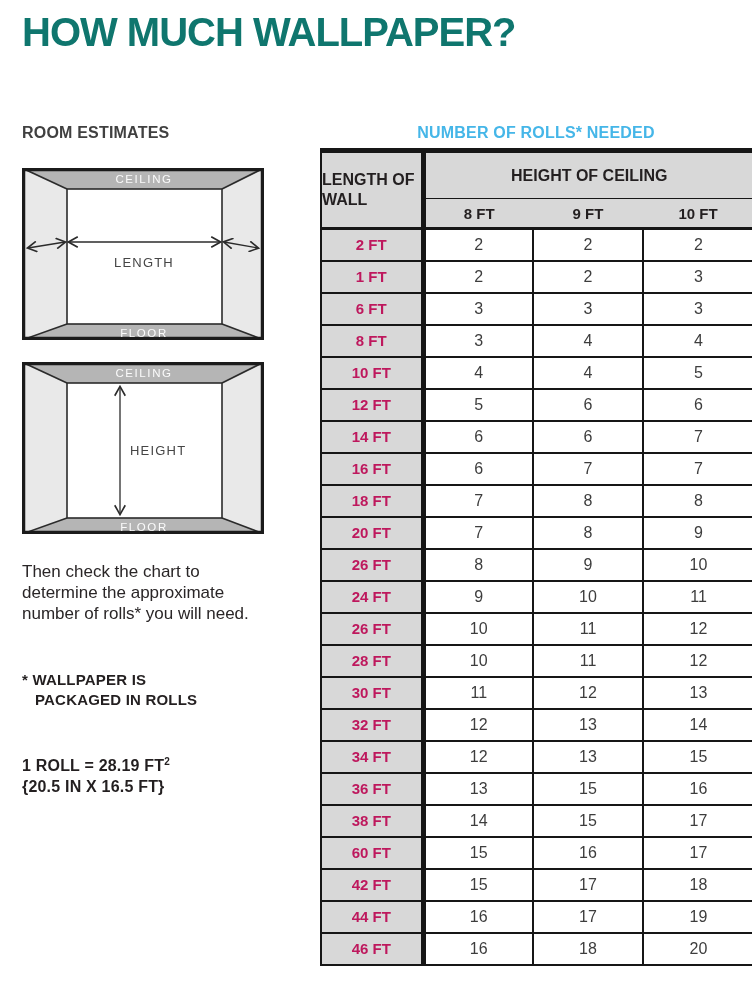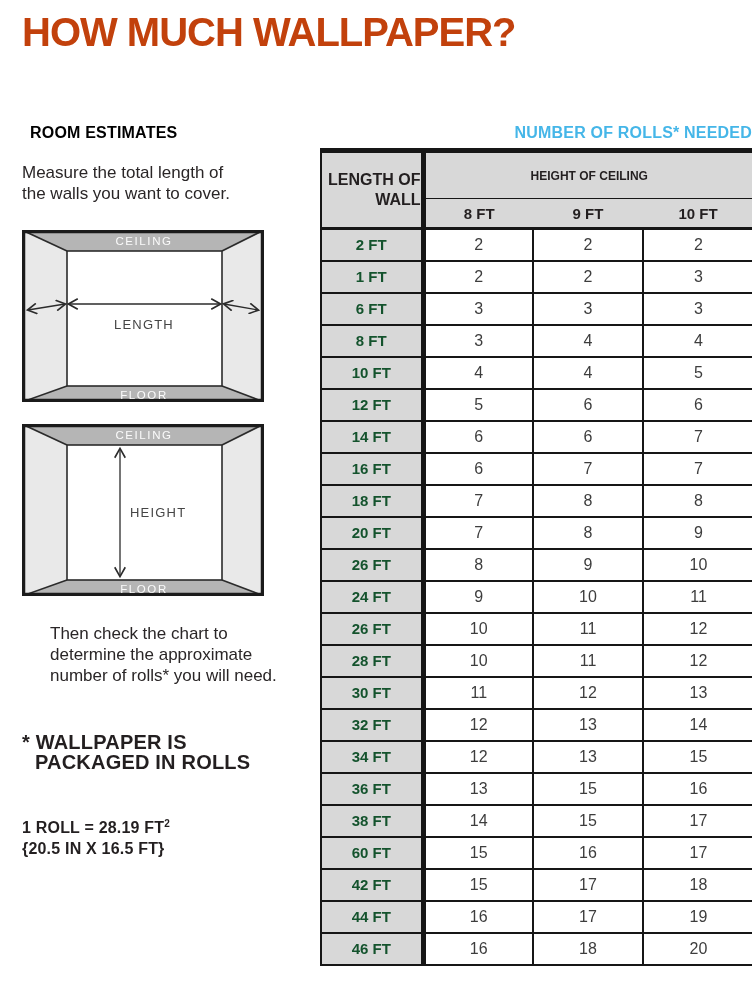--- a/index.html
+++ b/index.html
@@ -9,108 +9,106 @@
     font-family: "Liberation Sans", "DejaVu Sans", sans-serif;
     color: #2a2627;
     position: relative;
     overflow: hidden;
   }
   .page { position: absolute; inset: 0; }
 
   .title {
     position: absolute; left: 22px; top: 10px;
     font-size: 40px; font-weight: bold; letter-spacing: -1px;
-    color: #c2410c;
+    color: #0f766e;
   }
 
   
   .left-col { position: absolute; left: 22px; top: 124px; width: 260px; }
   .section-head {
-    font-size: 16px; font-weight: bold; color: #000000; letter-spacing: 0.2px; margin-left: 8px;
+    font-size: 16px; font-weight: bold; color: #404040; letter-spacing: 0.2px;
   }
   .step {
     font-size: 17px; line-height: 21px; color: #2a2627;
     white-space: pre-line;
   }
   .step1 { margin-top: 20px; }
   .step2 { margin-top: 26px; }
-  .step3 { margin-top: 27px; margin-left: 28px; }
+  .step3 { margin-top: 27px; }
   .room-svg { display: block; width: 242px; height: 172px; }
   .diagram1 { margin-top: 26px; }
   .diagram2 { margin-top: 22px; }
   .footnote {
-    margin-top: 46px; font-size: 20px; line-height: 20px; font-weight: bold;
+    margin-top: 46px; font-size: 15px; line-height: 20px; font-weight: bold;
     color: #231f20; white-space: pre-line;
     padding-left: 13px; text-indent: -13px; letter-spacing: 0.2px;
   }
   .roll-info {
     margin-top: 41px; font-size: 16px; line-height: 21px; font-weight: bold;
     color: #231f20; letter-spacing: 0.2px;
   }
   .roll-info sup { font-size: 10px; vertical-align: super; }
 
   
   .svg-cap { font-size: 11.5px; letter-spacing: 1.6px; fill: #fbfbfb; }
   .svg-dim { font-size: 13px; letter-spacing: 1.2px; fill: #454545; }
 
   
   .table-head {
     position: absolute; left: 320px; top: 124px; width: 432px;
-    text-align: right;
+    text-align: center;
     font-size: 16px; font-weight: bold; color: #45b6e8; letter-spacing: 0.2px;
   }
   .rolls-table-wrap { position: absolute; left: 320px; top: 148px; width: 432px; }
   table.rolls {
     width: 432px; border-collapse: collapse; table-layout: fixed;
     border-top: 5px solid #161616;
     border-left: 2px solid #161616;
     border-bottom: 2px solid #161616;
     font-family: "Liberation Sans", "DejaVu Sans", sans-serif;
   }
   table.rolls col.c-label { width: 102px; }
   table.rolls col.c-val { width: 110px; }
   table.rolls thead th { background: #d8d8d8; color: #231f20; }
   th.corner {
     border-right: 5px solid #161616; border-bottom: 3px solid #161616;
     font-size: 16px; font-weight: bold; line-height: 20px;
-    text-align: right; vertical-align: middle;
+    text-align: left; vertical-align: middle;
   }
   th.group {
-    height: 48px; font-size: 12px; font-weight: bold;
+    height: 48px; font-size: 16px; font-weight: bold;
     border-bottom: 1.5px solid #161616; text-align: center; vertical-align: middle;
   }
   th.sub {
     height: 30px; font-size: 15px; font-weight: bold;
     border-bottom: 3px solid #161616; text-align: center; vertical-align: middle;
   }
   tbody th {
     background: #d8d8d8; border-right: 5px solid #161616;
     border-bottom: 2px solid #161616;
-    font-size: 15px; font-weight: bold; color: #14532d;
+    font-size: 15px; font-weight: bold; color: #be185d;
     height: 32px; text-align: center; vertical-align: middle;
   }
   tbody td {
     background: #ffffff; border: 2px solid #161616;
     font-size: 16px; font-weight: normal; color: #3d3d3d;
     height: 32px; text-align: center; vertical-align: middle;
   }
   tbody td:last-child, thead th:last-child { border-right: 0; }
 </style>
 </head>
 <body>
 
 <div class="page">
 
   <h1 class="title">HOW MUCH WALLPAPER?</h1>
 
   <div class="left-col">
     <h2 class="section-head">ROOM ESTIMATES</h2>
 
-    <p class="step step1">Measure the total length of
-the walls you want to cover.</p>
 
     <svg class="room-svg diagram1" viewBox="0 0 242 172">
       <defs>
         <marker id="ah" viewBox="0 0 10 10" refX="8.5" refY="5" markerWidth="9" markerHeight="9" orient="auto-start-reverse">
           <path d="M1,0.5 L9,5 L1,9.5" fill="none" stroke="#2b2b2b" stroke-width="1.4"></path>
         </marker>
       </defs>
       <polygon points="0,0 242,0 200,21 45,21" fill="#b5b5b5"></polygon>
       <polygon points="0,172 242,172 200,156 45,156" fill="#b5b5b5"></polygon>
       <polygon points="0,0 45,21 45,156 0,172" fill="#e9e9e9"></polygon>

